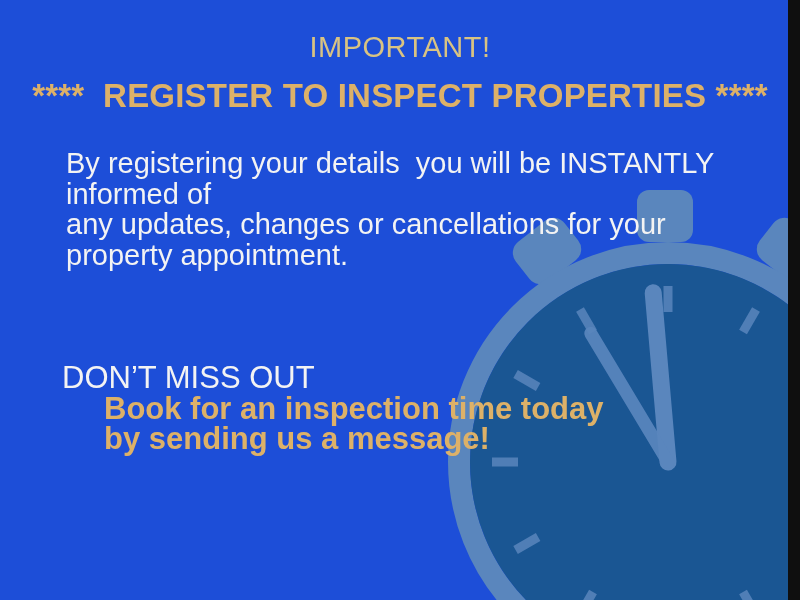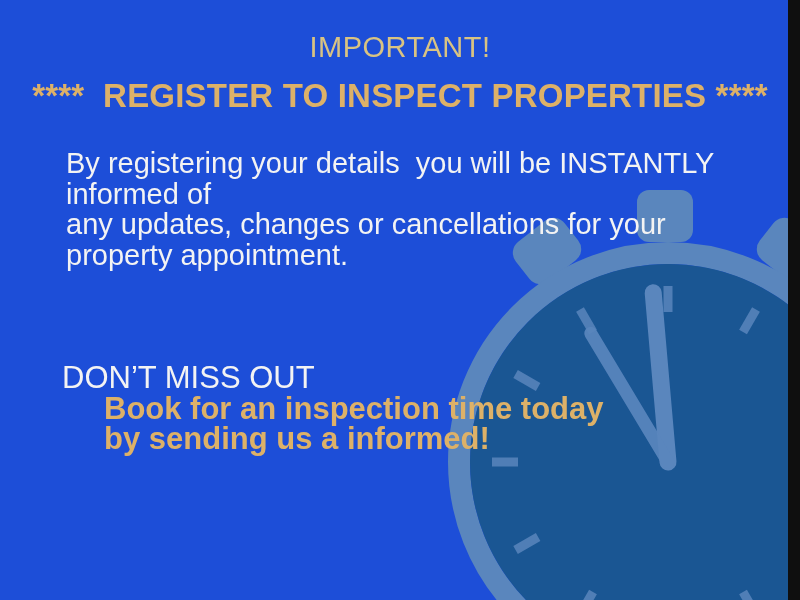--- a/index.html
+++ b/index.html
@@ -160,17 +160,17 @@
     <div class="body-block">
       <p class="para">By registering your details  you will be INSTANTLY informed of
 any updates, changes or cancellations for your
 property appointment.</p>
       <div class="para-gap"></div>
     </div>
 
     <div class="cta-block">
       <p class="cta-line">DON’T MISS OUT</p>
       <p class="cta-line gold">Book for an inspection time today</p>
-      <p class="cta-line gold">by sending us a informed!</p>
+      <p class="cta-line gold">by sending us a message!</p>
     </div>
 
   </div>
 </div>
 
 </body></html>

